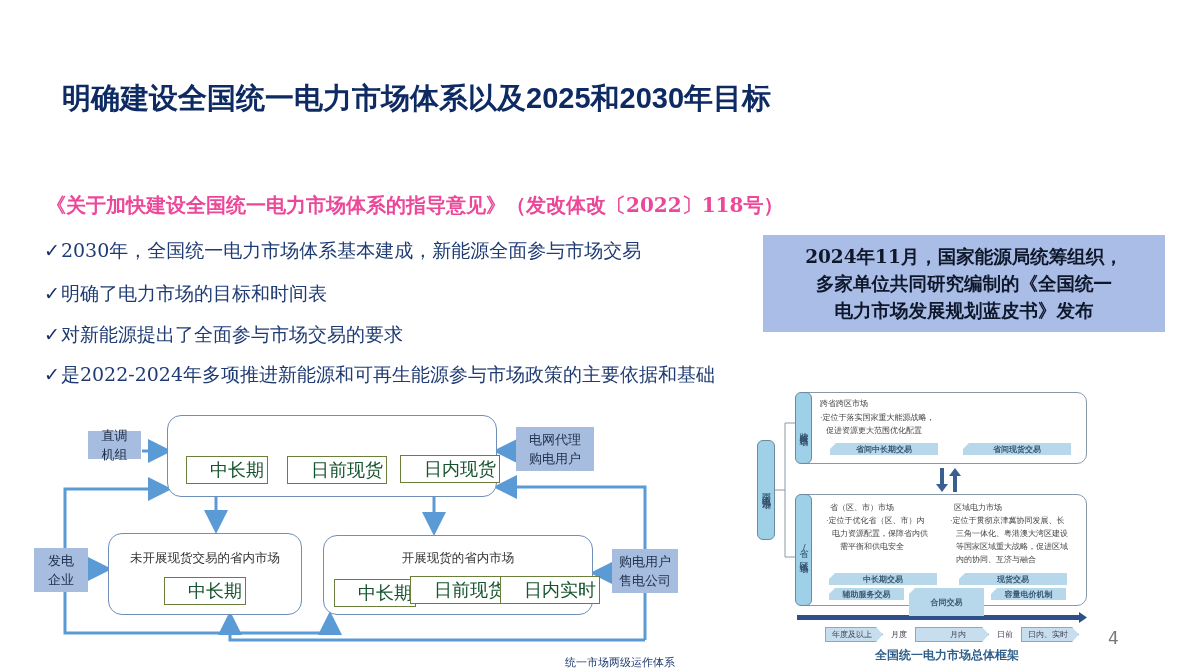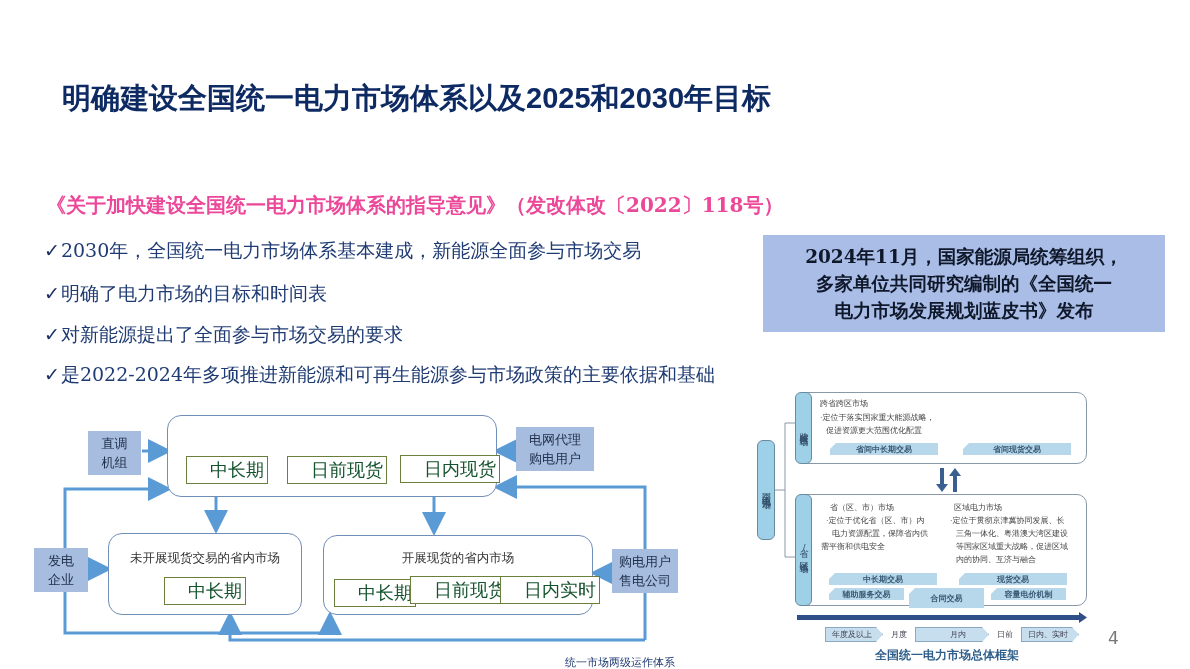--- a/index.html
+++ b/index.html
@@ -131,21 +131,21 @@
     <div class="abs sbox" style="left:55px;top:43px;width:60px;height:26px;">中长期</div>
   </div>
 
   <div class="abs rbox" style="left:323px;top:535px;width:268px;height:78px;">
     <div class="rlabel" style="margin-top:14px;">开展现货的省内市场</div>
     <div class="abs sbox" style="left:10px;top:43px;width:60px;height:26px;">中长期</div>
     <div class="abs sbox" style="left:86px;top:40px;width:78px;height:26px;">日前现货</div>
     <div class="abs sbox" style="left:176px;top:40px;width:78px;height:26px;">日内实时</div>
   </div>
 
-  <div class="abs actor" style="left:88px;top:431px;width:53px;height:44px;flex-direction:column;">
+  <div class="abs actor" style="left:88px;top:431px;width:53px;height:28px;flex-direction:column;">
     <span>直调</span>
     <span>机组</span>
   </div>
   <div class="abs actor" style="left:516px;top:427px;width:78px;height:44px;flex-direction:column;">
     <span>电网代理</span>
     <span>购电用户</span>
   </div>
   <div class="abs actor" style="left:34px;top:548px;width:54px;height:44px;flex-direction:column;">
     <span>发电</span>
     <span>企业</span>
@@ -187,30 +187,30 @@
     <div class="abs fw-text" style="left:30px;top:31px;">促进资源更大范围优化配置</div>
     <div class="abs fw-bar" style="left:34px;top:50px;width:108px;height:12px;">省间中长期交易</div>
     <div class="abs fw-bar" style="left:167px;top:50px;width:108px;height:12px;">省间现货交易</div>
   </div>
 
   <div class="abs fw-box" style="left:795px;top:494px;width:290px;height:110px;">
     <div class="abs fw-vtab" style="left:-1px;top:-1px;width:15px;height:110px;">省/区域市场</div>
     <div class="abs fw-text" style="left:34px;top:6px;">省（区、市）市场</div>
     <div class="abs fw-text" style="left:30px;top:19px;">·定位于优化省（区、市）内</div>
     <div class="abs fw-text" style="left:36px;top:32px;">电力资源配置，保障省内供</div>
-    <div class="abs fw-text" style="left:25px;top:45px;">需平衡和供电安全</div>
+    <div class="abs fw-text" style="left:44px;top:45px;">需平衡和供电安全</div>
     <div class="abs fw-text" style="left:158px;top:6px;">区域电力市场</div>
     <div class="abs fw-text" style="left:154px;top:19px;">·定位于贯彻京津冀协同发展、长</div>
     <div class="abs fw-text" style="left:160px;top:32px;">三角一体化、粤港澳大湾区建设</div>
     <div class="abs fw-text" style="left:160px;top:45px;">等国家区域重大战略，促进区域</div>
     <div class="abs fw-text" style="left:160px;top:58px;">内的协同、互济与融合</div>
     <div class="abs fw-bar" style="left:33px;top:78px;width:108px;height:12px;">中长期交易</div>
     <div class="abs fw-bar" style="left:163px;top:78px;width:108px;height:12px;">现货交易</div>
     <div class="abs fw-bar" style="left:33px;top:93px;width:75px;height:12px;">辅助服务交易</div>
-    <div class="abs fw-bar" style="left:113px;top:93px;width:75px;height:20px;font-family:Liberation Serif, serif;">合同交易</div>
+    <div class="abs fw-bar" style="left:113px;top:93px;width:75px;height:28px;font-family:Liberation Serif, serif;">合同交易</div>
     <div class="abs fw-bar" style="left:195px;top:93px;width:75px;height:12px;">容量电价机制</div>
   </div>
 
   <div class="abs fw-time" style="left:825px;top:627px;gap:8px;">
     <span class="fw-chev">年度及以上</span>
     <span>月度</span>
     <span class="fw-chev" style="padding:1px 22px 1px 34px;">月内</span>
     <span>日前</span>
     <span class="fw-chev">日内、实时</span>
   </div>

